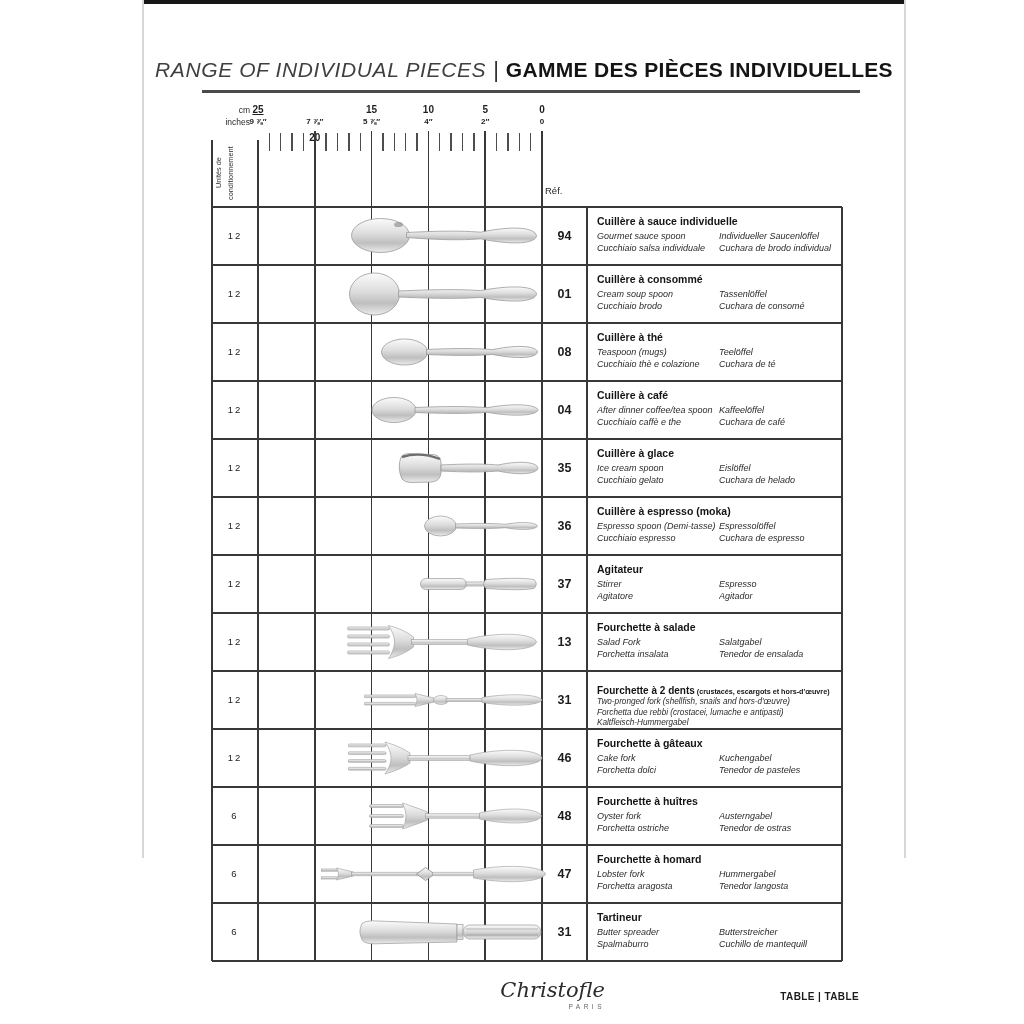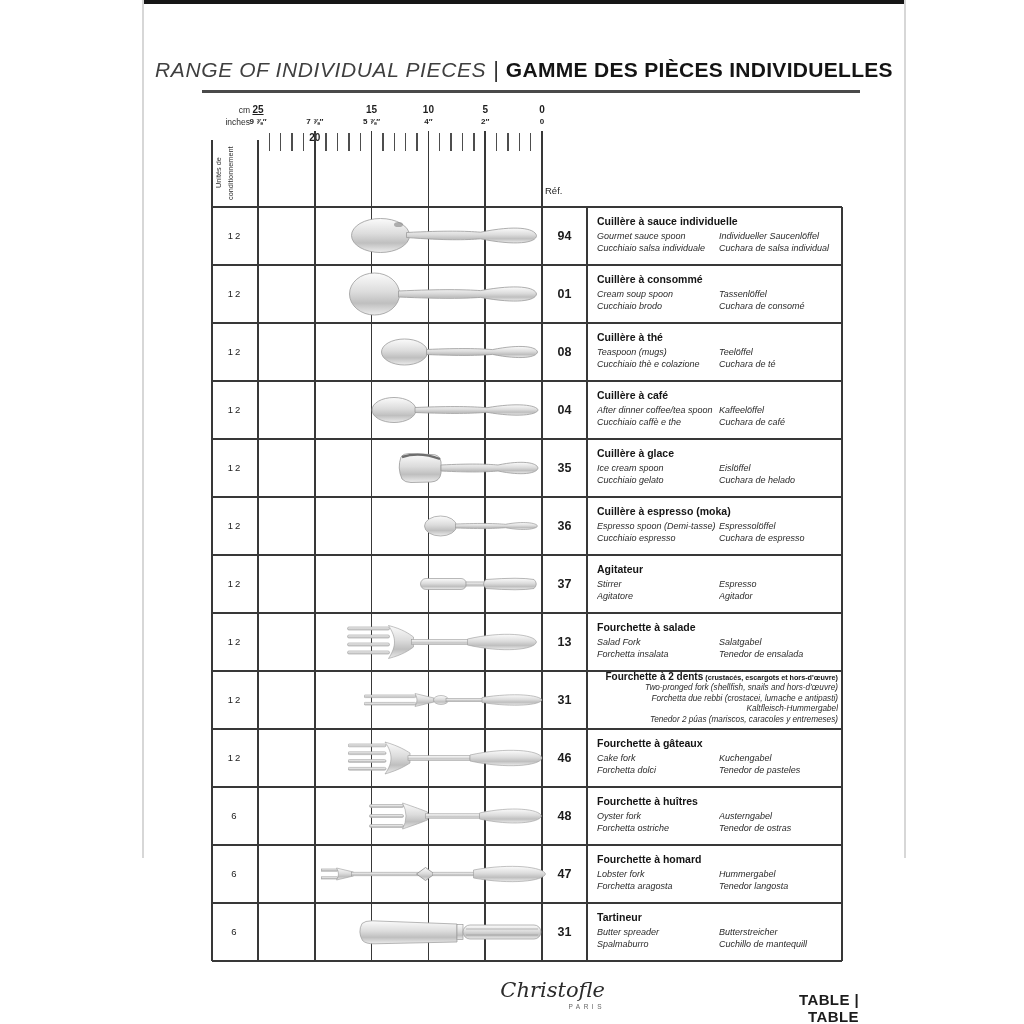--- a/index.html
+++ b/index.html
@@ -31,30 +31,30 @@
   
   .row{position:absolute;left:200px;width:630px;height:58px;}
   .qty{position:absolute;left:0;top:0;width:46px;height:58px;line-height:58px;text-align:center;font-size:9.5px;letter-spacing:2px;color:#222;}
   .cutlery{position:absolute;}
   .refnum{position:absolute;left:330px;top:0;width:45px;height:58px;line-height:58px;text-align:center;font-size:12.5px;font-weight:600;color:#1c1c1c;}
   .desc{position:absolute;left:375px;top:0;width:255px;height:58px;box-sizing:border-box;padding:8px 4px 0 10px;overflow:hidden;}
   .desc .fr{font-weight:700;font-size:10.5px;color:#141414;margin-bottom:2.5px;white-space:nowrap;}
   .desc .fr .fr-note{font-size:7.2px;font-weight:700;}
   .trans{display:grid;grid-template-columns:122px auto;font-style:italic;font-size:9px;line-height:1.4;color:#2b2b2b;}
   .trans span{white-space:nowrap;overflow:hidden;}
-  .desc.stacked{padding-top:0;text-align:right;}
+  .desc.stacked{padding-top:14px;}
   .desc.stacked .fr{margin-bottom:1px;font-size:10px;}
   .desc.stacked .trans{display:block;font-size:8.2px;line-height:1.3;}
   .desc.stacked .trans span{display:block;}
 
   
   .brand{position:absolute;left:433px;top:978px;width:160px;text-align:right;}
   .brand .name{font-family:"DejaVu Serif",serif;font-style:italic;font-size:21px;color:#2b2b2b;}
   .brand .sub{font-size:6.5px;letter-spacing:3.5px;color:#666;margin-top:1px;}
-  .section-label{position:absolute;left:735px;top:991px;width:112px;text-align:right;font-size:15px;font-weight:700;letter-spacing:.4px;color:#1c1c1c;}
+  .section-label{position:absolute;left:735px;top:991px;width:112px;text-align:right;font-size:10px;font-weight:700;letter-spacing:.4px;color:#1c1c1c;}
   svg.defs{position:absolute;width:0;height:0;}
 </style>
 </head>
 <body>
 
 <div class="page">
 
   <svg class="defs" aria-hidden="true">
     <defs>
       <linearGradient id="met" x1="0" y1="0" x2="0" y2="1">
@@ -227,21 +227,21 @@
       <svg class="cutlery" width="189" height="40" style="left: 138px; top: 9px;">
           <use href="#svg-sauce-spoon"></use>
         </svg>
       <div class="refnum">94</div>
       <div class="desc">
         <div class="fr"><span class="fr-name">Cuillère à sauce individuelle</span><span class="fr-note"></span></div>
         <div class="trans">
             <span>Gourmet sauce spoon</span>
             <span>Individueller Saucenlöffel</span>
             <span>Cucchiaio salsa individuale</span>
-            <span>Cuchara de salsa individual</span>
+            <span>Cuchara de brodo individual</span>
           </div>
       </div>
     </div>
 
     <div class="row" style="top: 265px;">
       <div class="qty">12</div>
       <svg class="cutlery" width="191" height="44" style="left: 136px; top: 7px;">
           <use href="#svg-soup-spoon"></use>
         </svg>
       <div class="refnum">01</div>

